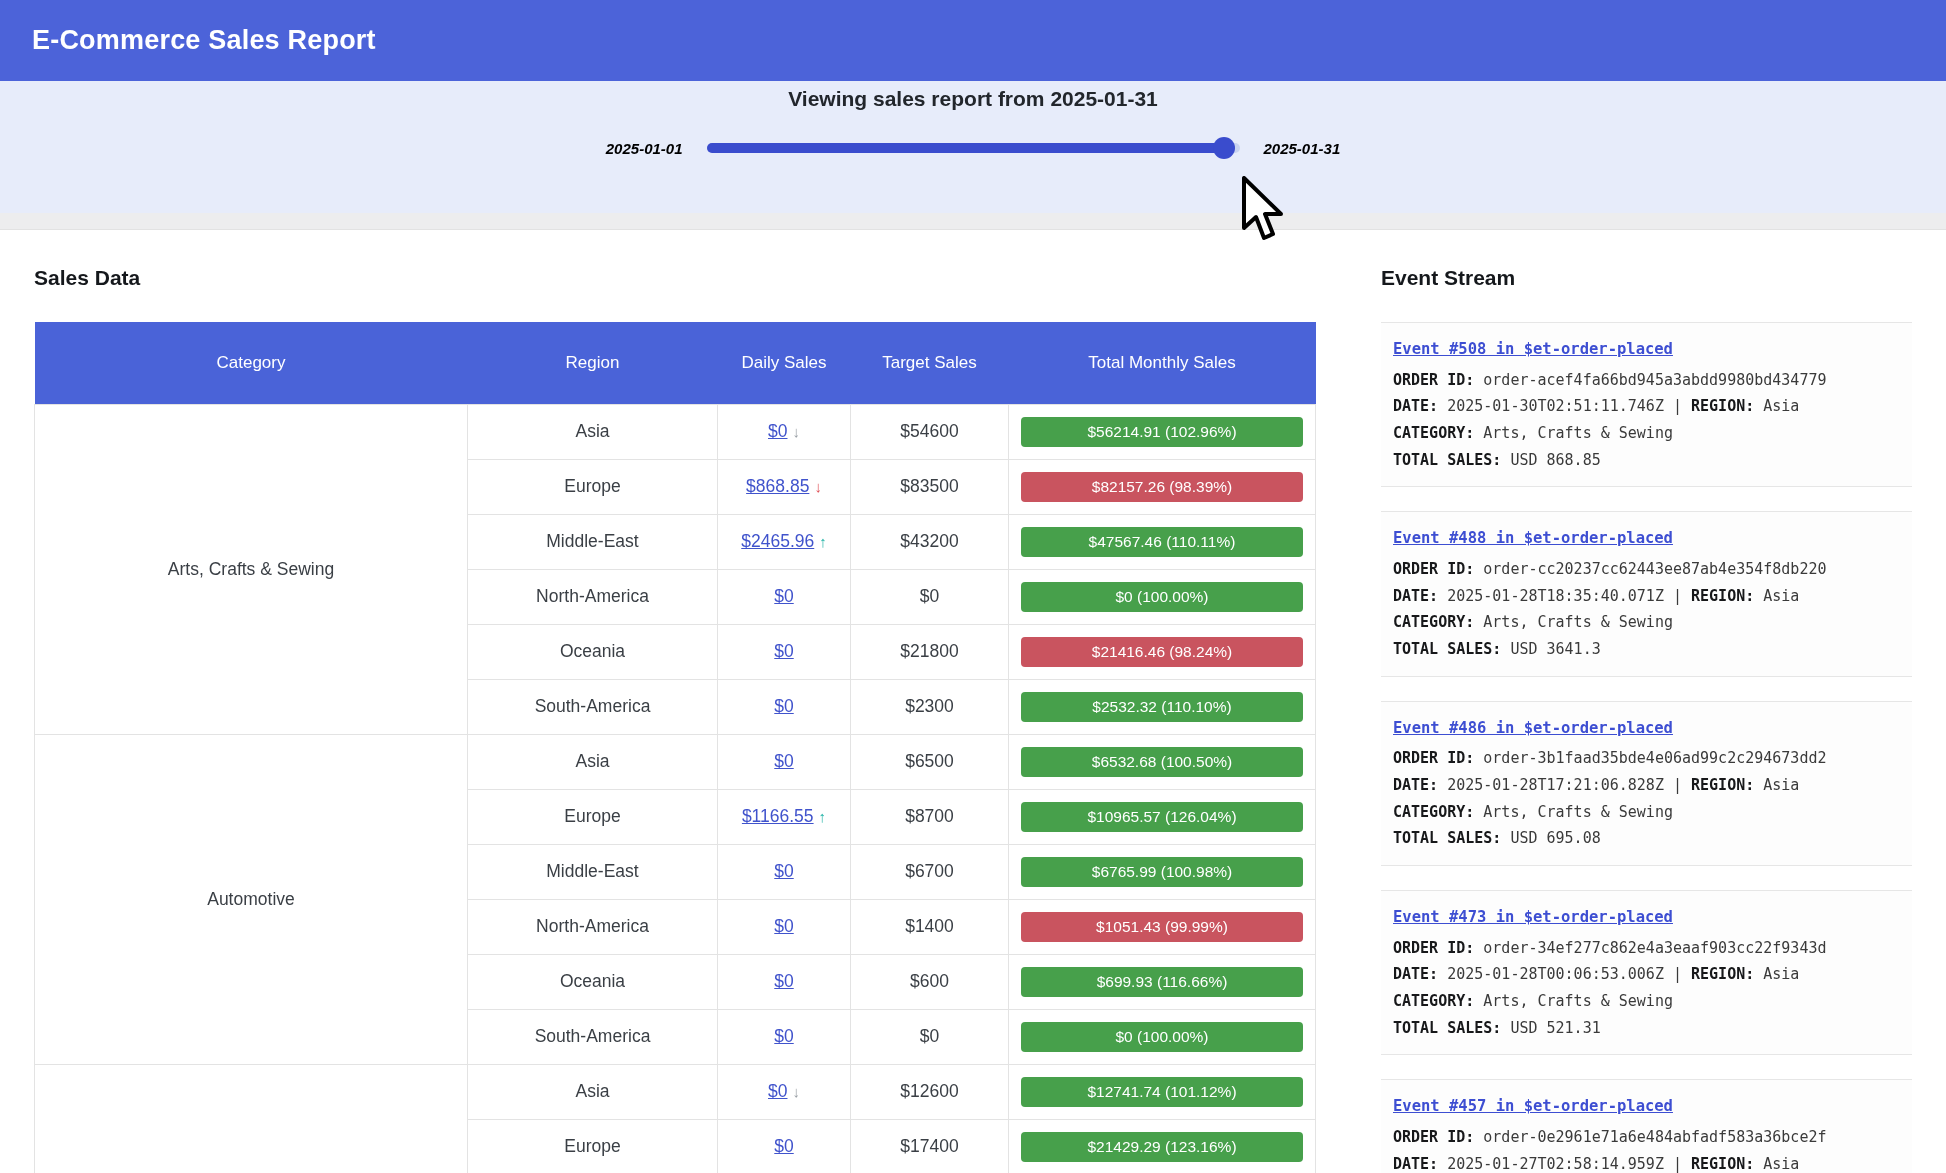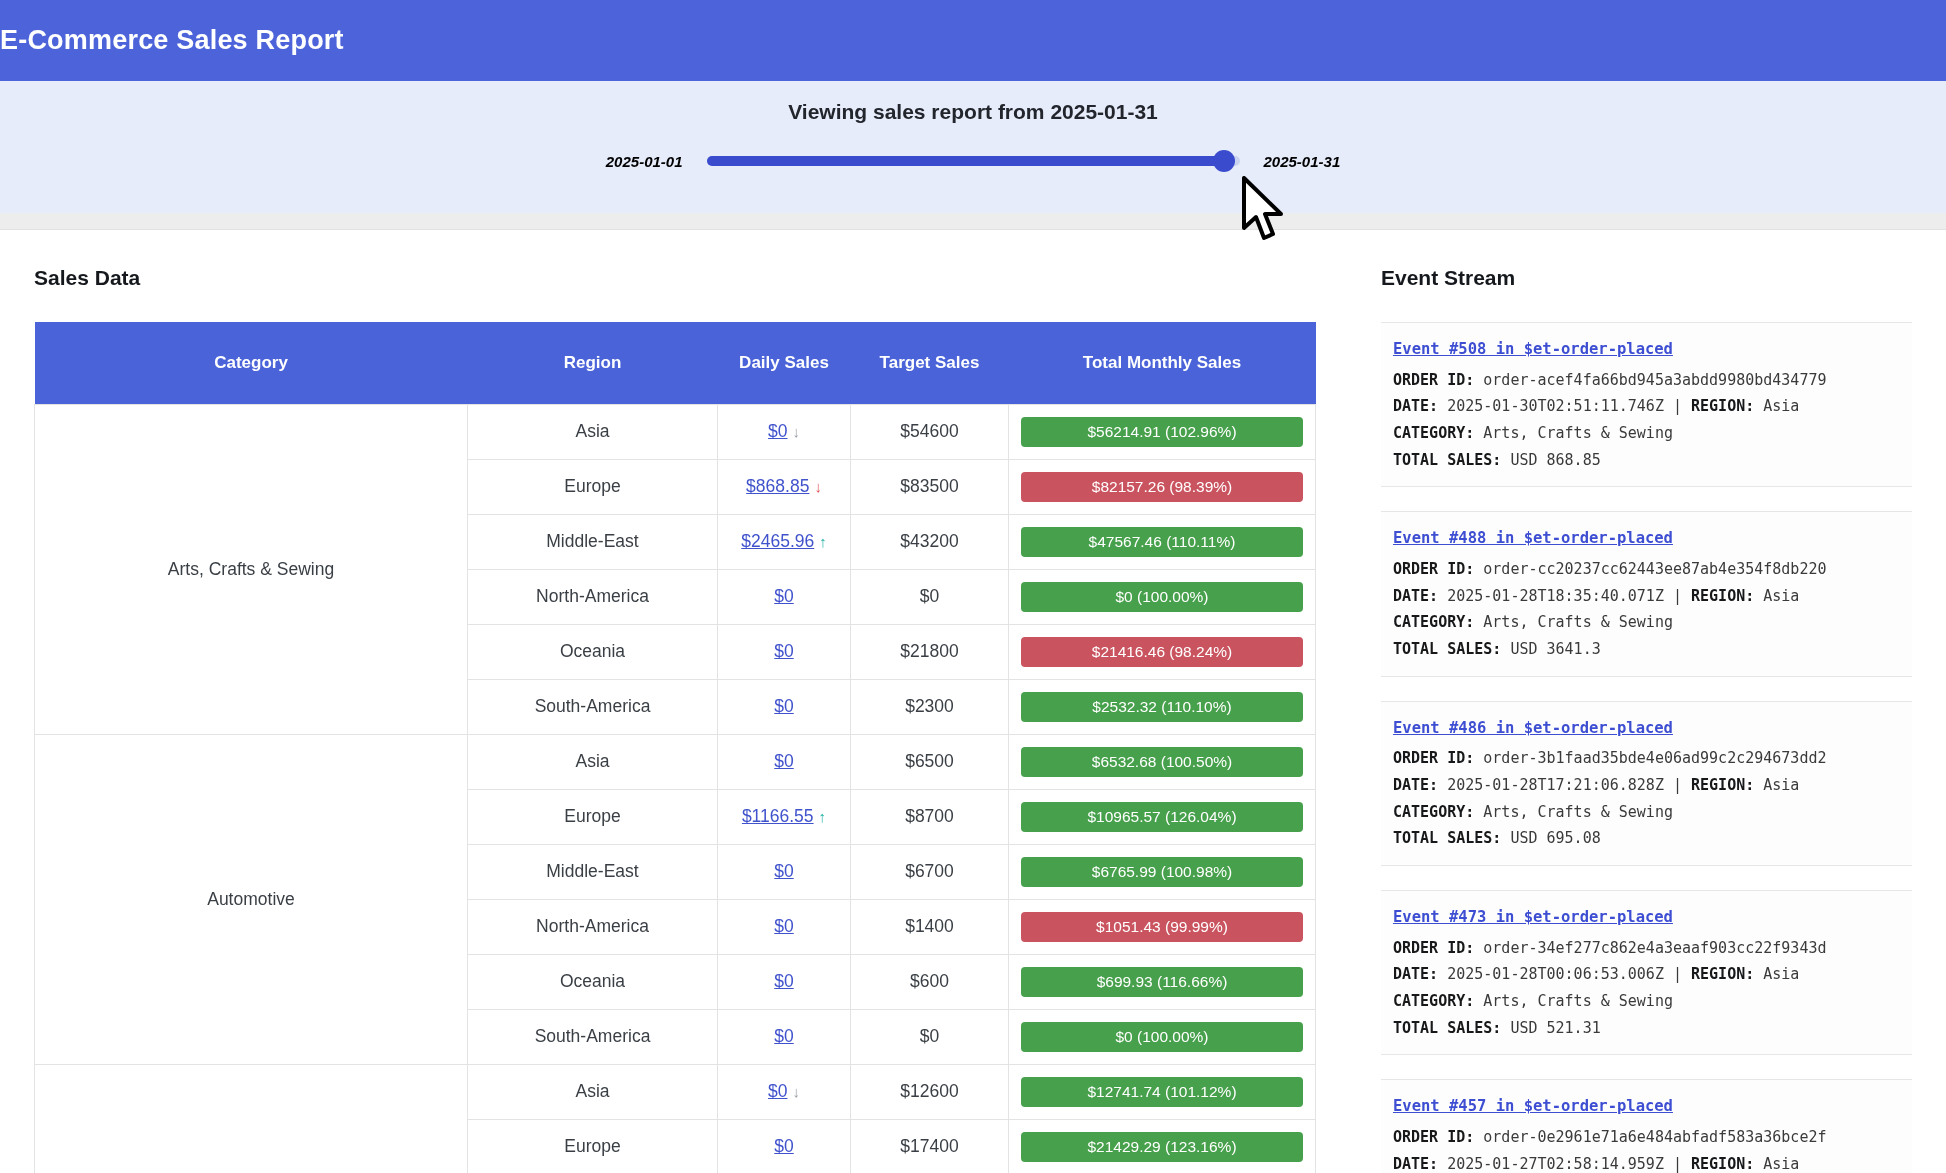--- a/index.html
+++ b/index.html
@@ -1,24 +1,24 @@
 <!DOCTYPE html>
 <html><head>
 <meta charset="utf-8">
 <style>
   * { margin:0; padding:0; box-sizing:border-box; }
   html,body { width:1946px; height:1173px; overflow:hidden; background:#fff;
               font-family:"Liberation Sans", sans-serif; }
 
   
-  .app-header { height:81px; background:#4c63d9; display:flex; align-items:center; padding:0 0; }
+  .app-header { height:81px; background:#4c63d9; display:flex; align-items:center; padding:0 32px; }
   .app-header h1 { color:#fff; font-size:27px; font-weight:bold; letter-spacing:.2px; }
 
   
-  .slider-section { height:132px; background:#e7ecfa; text-align:center; padding-top:19px; }
+  .slider-section { height:132px; background:#e7ecfa; text-align:center; padding-top:6px; }
   .slider-title { font-size:21px; font-weight:bold; color:#22262c; }
   .slider-row { margin-top:26px; display:flex; align-items:center; justify-content:center; gap:24px; }
   .slider-label { color:#000000; font-weight:bold; font-size:15px;font-style:italic; }
   .slider-track-wrap { position:relative; width:533px; height:22px; }
   .slider-track { position:absolute; top:6px; left:0; width:100%; height:10px; border-radius:6px; background:#c9d3f0; }
   .slider-fill  { position:absolute; top:6px; left:0; height:10px; border-radius:6px; background:#3a4ccd; }
   .slider-thumb { position:absolute; top:0; width:22px; height:22px; border-radius:50%; background:#3a4ccd; transform:translateX(-50%); }
 
   .gray-strip { height:17px; background:#ededee; border-bottom:1px solid #e2e2e2; }
 
@@ -26,21 +26,21 @@
   .main { display:flex; padding:0 0 0 34px; }
   .left-col { width:1281px; }
   .right-col { width:531px; margin-left:66px; }
   .section-heading { font-size:21px; font-weight:bold; color:#15181c; margin-top:36px; margin-bottom:32px; }
 
   
   table.sales { border-collapse:collapse; table-layout:fixed; width:1281px; }
   table.sales col.c-cat { width:433px; } table.sales col.c-reg { width:250px; }
   table.sales col.c-daily { width:133px; } table.sales col.c-target { width:158px; }
   table.sales col.c-month { width:307px; }
-  table.sales thead th { background:#4a63d8; color:#fff; font-size:17px; font-weight:bold;
+  table.sales thead th { background:#4a63d8; color:#fff; font-size:17px; font-weight:normal;
        height:82px; text-align:center; vertical-align:middle; padding:0 18px; }
   table.sales td { border:1px solid #e3e3e3; height:55px; text-align:center; vertical-align:middle;
        font-size:17.5px; color:#3a3f45; background:#fff; }
   td.category-cell { font-size:17.5px; color:#3a3f45; }
   .daily-link { color:#4053cc; text-decoration:underline; }
   .trend { font-size:15px; margin-left:5px; font-weight:bold; }
   .badge { display:block; width:282px; margin:0 auto; padding:6px 0; border-radius:4px;
            color:#fff; font-size:15.5px; text-align:center; }
   .badge.green { background:#47a04b; }
   .badge.red   { background:#c9545f; }

